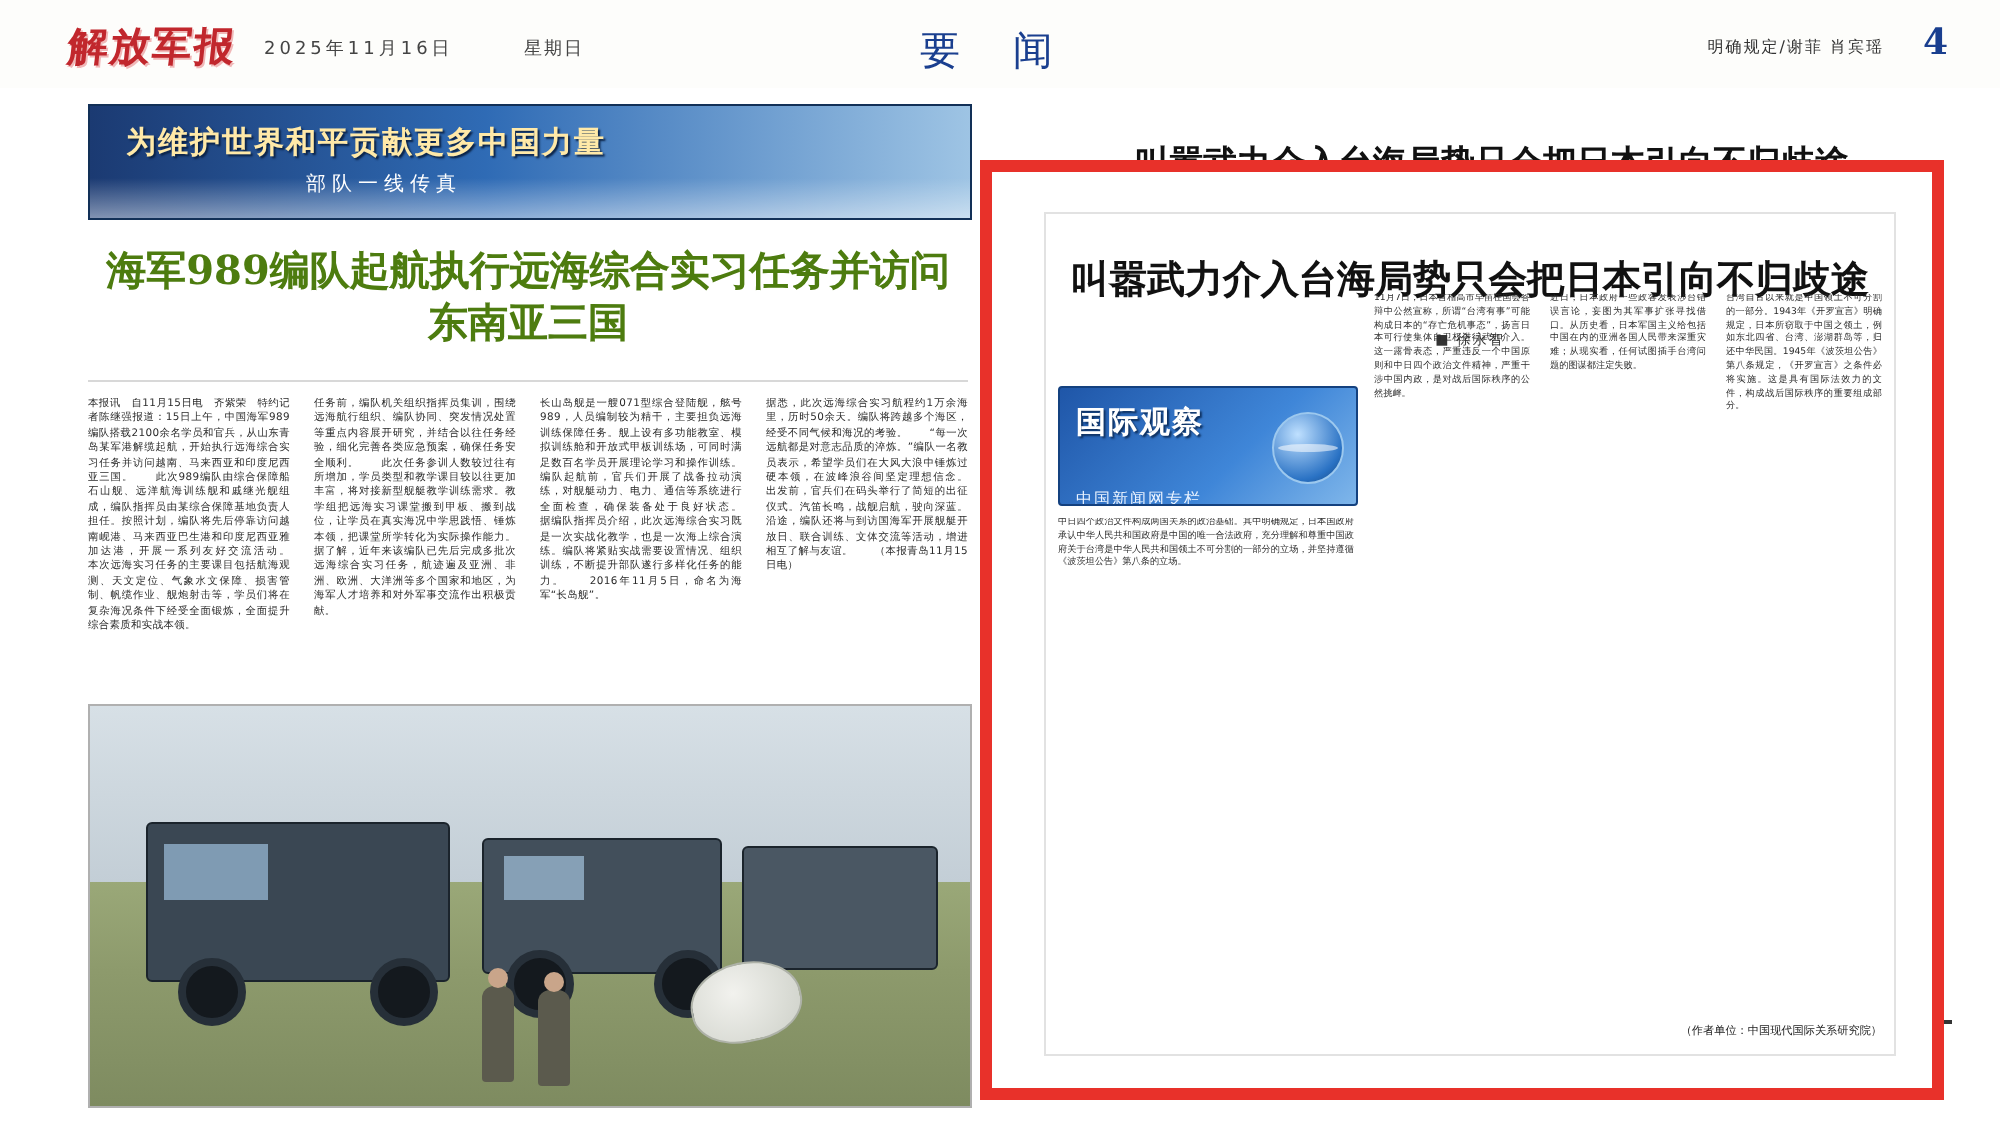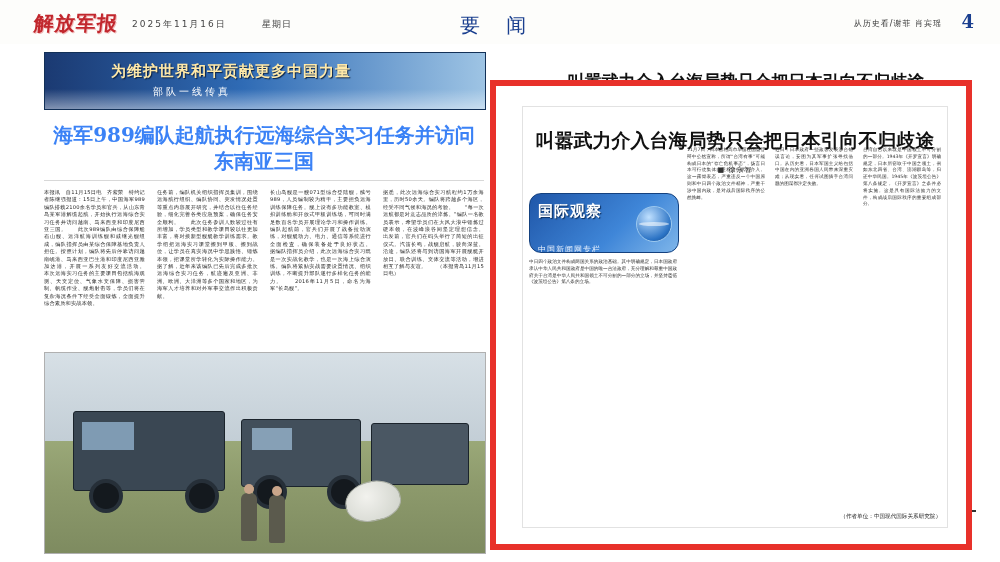--- a/index.html
+++ b/index.html
@@ -112,41 +112,40 @@
   }
   .banner-title {
     position: absolute;
     left: 18px; top: 9px;
     font-size: 15px;
     font-weight: bold;
     color: #ffe9a8;
     letter-spacing: 1px;
     font-family: "DejaVu Serif", "Liberation Serif", serif;
     text-shadow: 1px 1px 1px #0a2144;
-    margin-left: 48px;
   }
   .banner-sub {
     position: absolute;
     left: 108px; top: 32px;
     font-size: 10px;
     color: #ffffff;
     letter-spacing: 3px;
   }
   .headline-left {
     margin-top: 12px;
     width: 440px;
     font-size: 20px;
     font-weight: bold;
-    color: #3b82f6;
+    color: #4d7c0f;
     letter-spacing: 0px;
     font-family: "DejaVu Serif", "Liberation Serif", serif;
     line-height: 26px;
     text-align: center;
     border-bottom: 1px solid #d8d8d8;
-    padding-bottom: 6px;
+    padding-bottom: 16px;
   }
   .cols {
     margin-top: 8px;
     display: flex;
     gap: 12px;
     width: 440px;
   }
   .col {
     flex: 1;
     font-size: 5.2px;
@@ -298,21 +297,21 @@
     margin-top: 12px;
     letter-spacing: 1px;
   }
   .co-badge {
     position: absolute;
     left: 6px; top: 86px;
     width: 148px;
     height: 58px;
     background: linear-gradient(135deg, #1f56a8 0%, #3f86d8 60%, #7fb6ea 100%);
     border: 1px solid #14417f;
-    border-radius: 12px;
+    border-radius: 2px;
     overflow: hidden;
   }
   .co-badge .b-title {
     position: absolute;
     left: 8px; top: 8px;
     font-size: 15px;
     font-weight: bold;
     color: #ffffff;
     font-family: "DejaVu Serif", "Liberation Serif", serif;
     letter-spacing: 1px;
@@ -386,21 +385,21 @@
 </head>
 <body>
 
 <div class="page">
 
   <div class="masthead">
     <div class="paper-logo">解放军报</div>
     <div class="masthead-date">2025年11月16日</div>
     <div class="masthead-weekday">星期日</div>
     <div class="masthead-section">要  闻</div>
-    <div class="masthead-credits">从历史看/谢菲  肖宾瑶</div>
+    <div class="masthead-credits">明确规定/谢菲  肖宾瑶</div>
     <div class="masthead-pagenum">4</div>
   </div>
 
   <div class="sheet">
 
     <div class="left-page">
       <div class="banner">
         <div class="wave"></div>
         <div class="banner-title">为维护世界和平贡献更多中国力量</div>
         <div class="banner-sub">部队一线传真</div>

